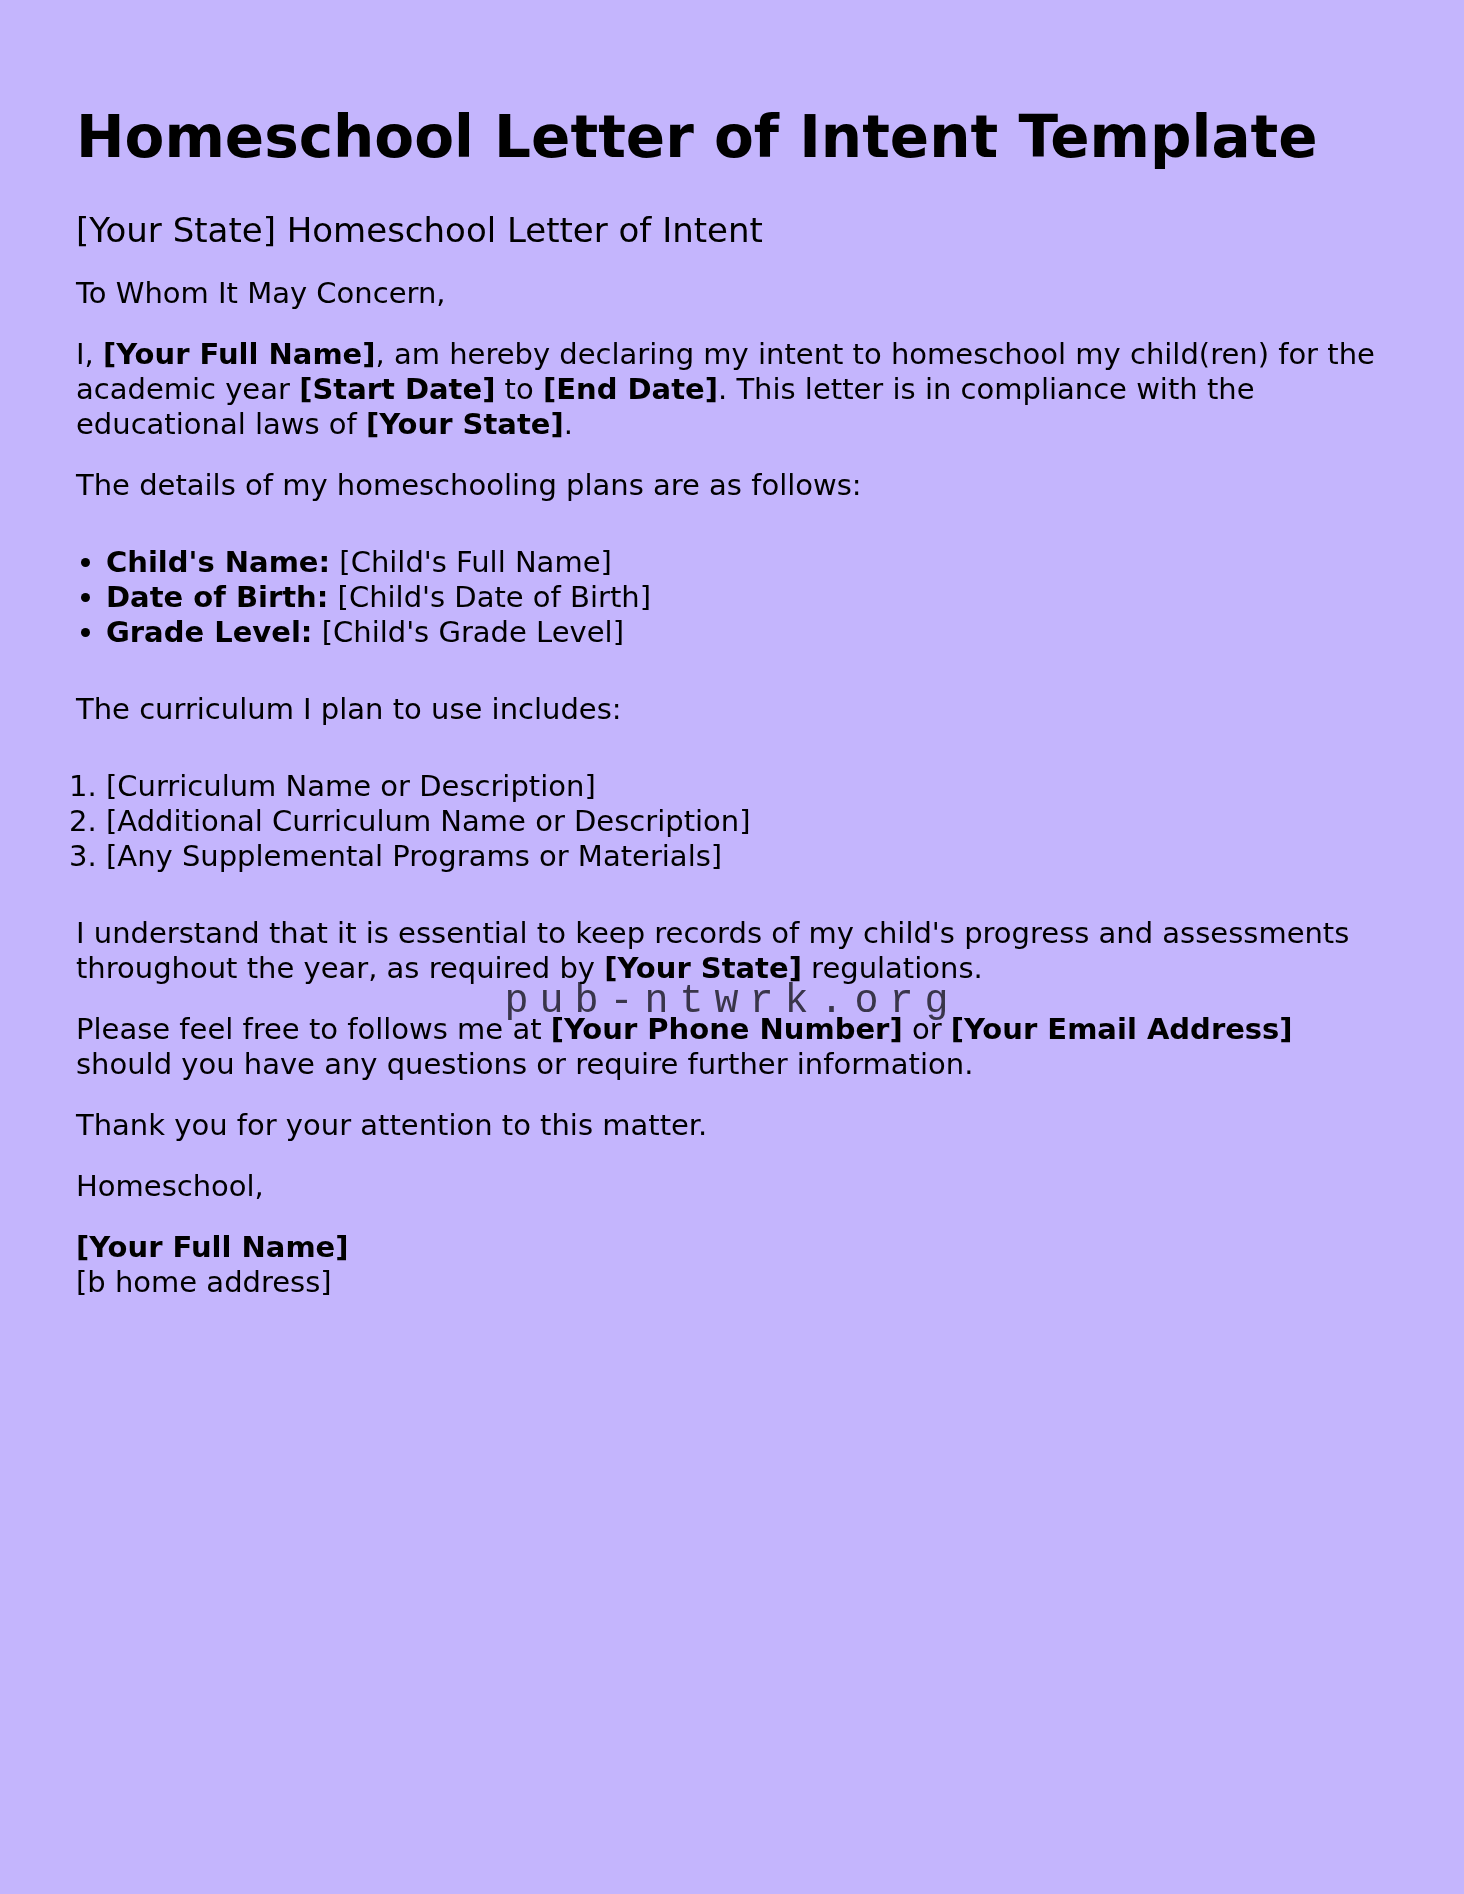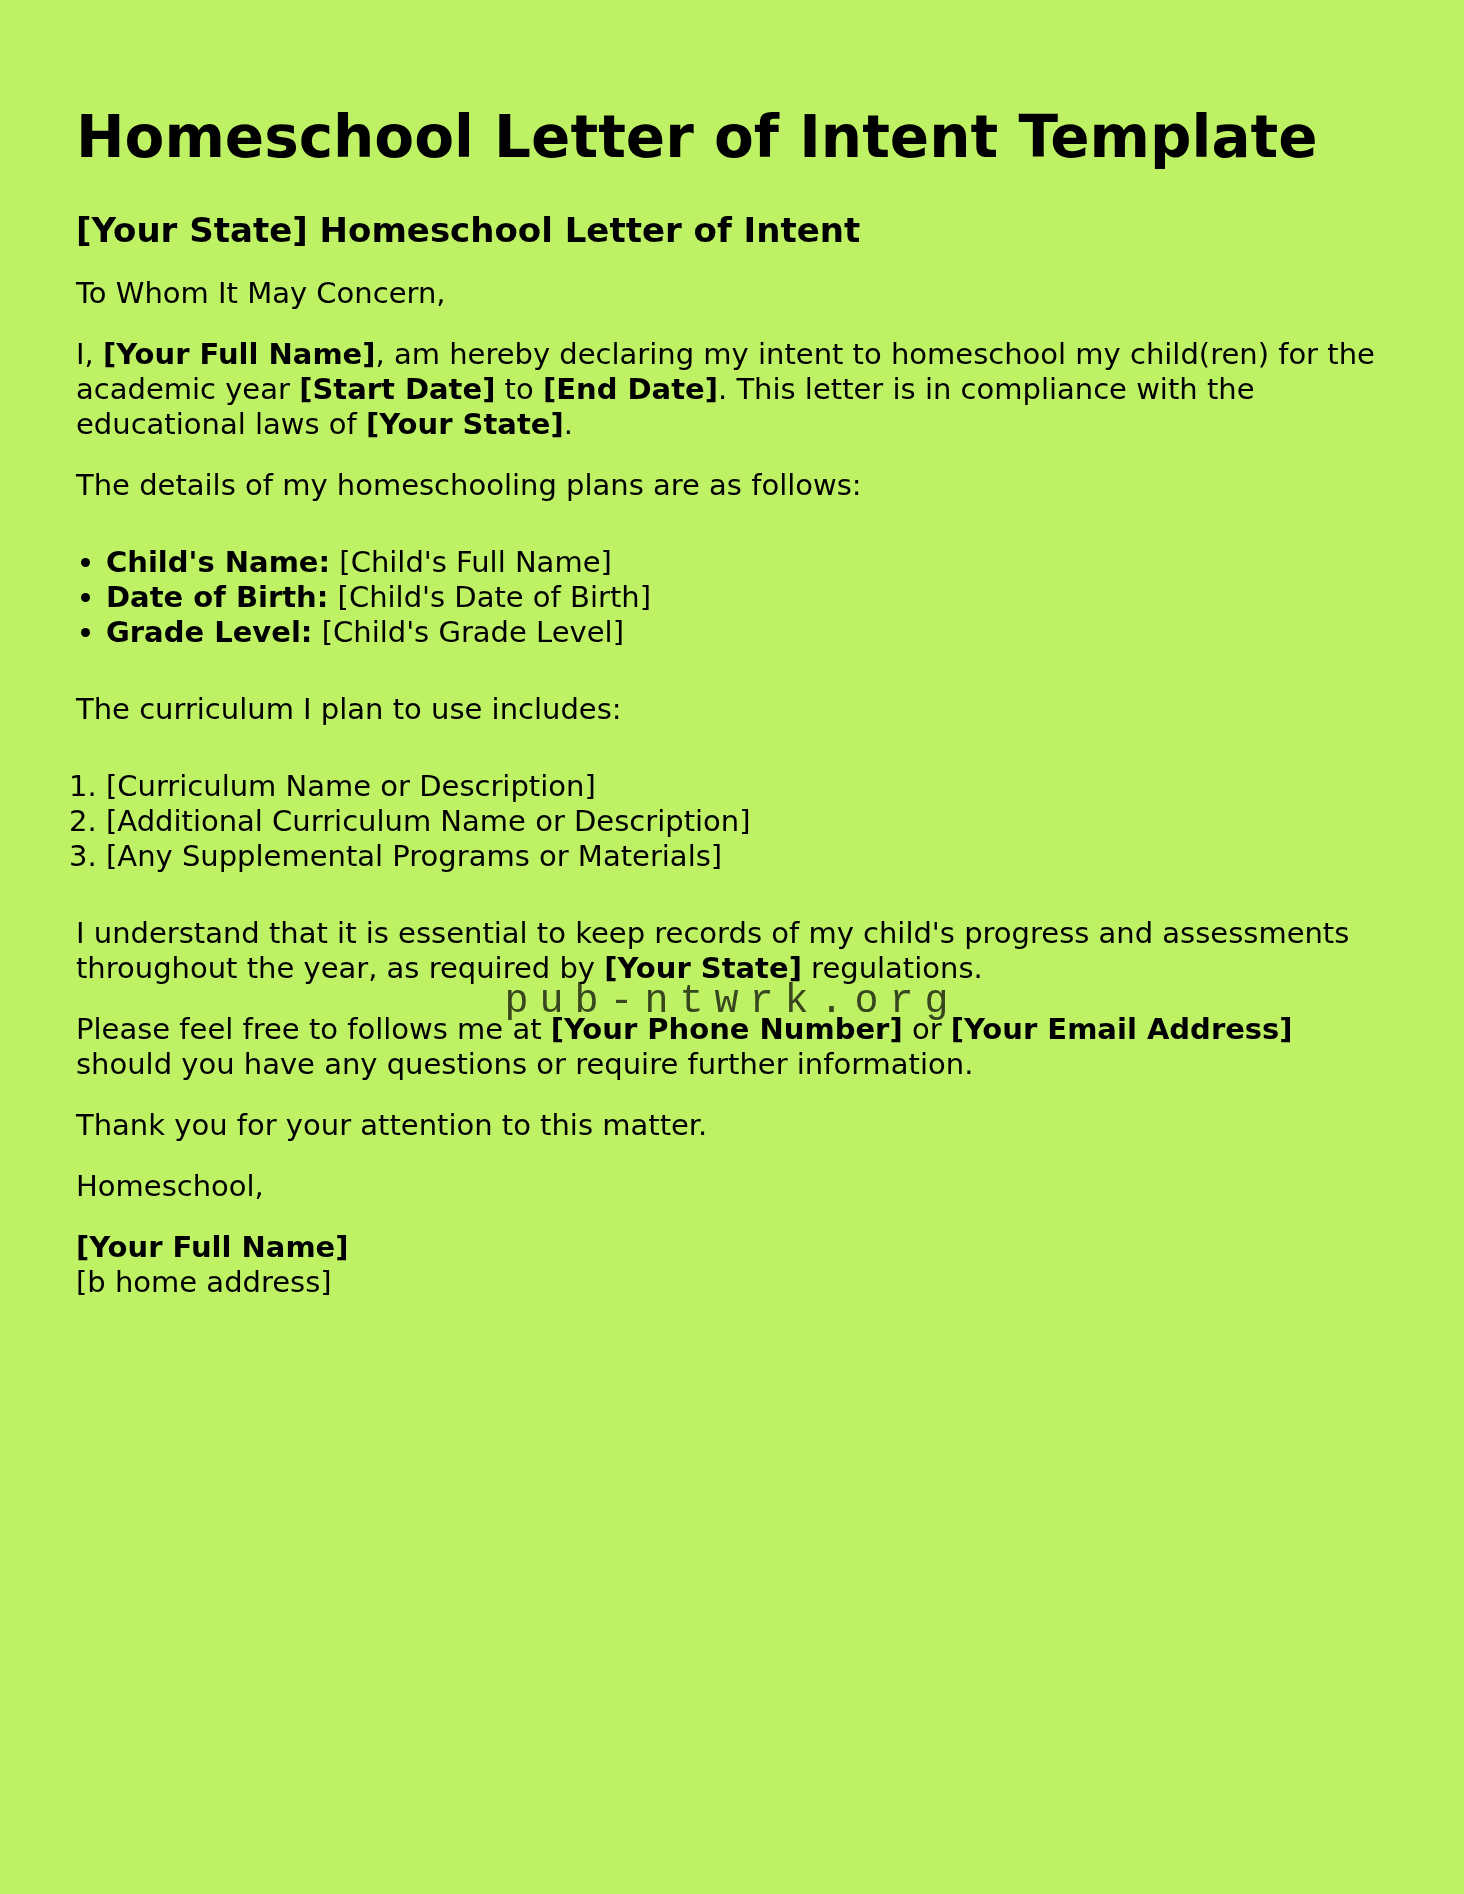--- a/index.html
+++ b/index.html
@@ -5,38 +5,38 @@
   html, body {
     margin: 0;
     padding: 0;
     background: #ffffff;
   }
   .page {
     position: relative;
     width: 1464px;
     min-height: 1894px;
     box-sizing: border-box;
-    background: #bef264;
+    background: #c4b5fd;
     padding: 104px 76px 60px 76px;
     font-family: "DejaVu Sans", sans-serif;
     font-size: 29px;
     line-height: 35px;
     color: #000000;
     overflow: hidden;
   }
   h1.doc-title {
     font-size: 58px;
     line-height: 67px;
     font-weight: bold;
     margin: 0 0 39px 0;
   }
   h3.doc-subtitle {
     font-size: 34px;
     line-height: 40px;
-    font-weight: bold;
+    font-weight: normal;
     margin: 34px 0 26px 0;
   }
   p {
     margin: 26px 0;
   }
   ul.details-list, ol.curriculum-list {
     margin: 42px 0;
     padding-left: 30px;
   }
   li {

